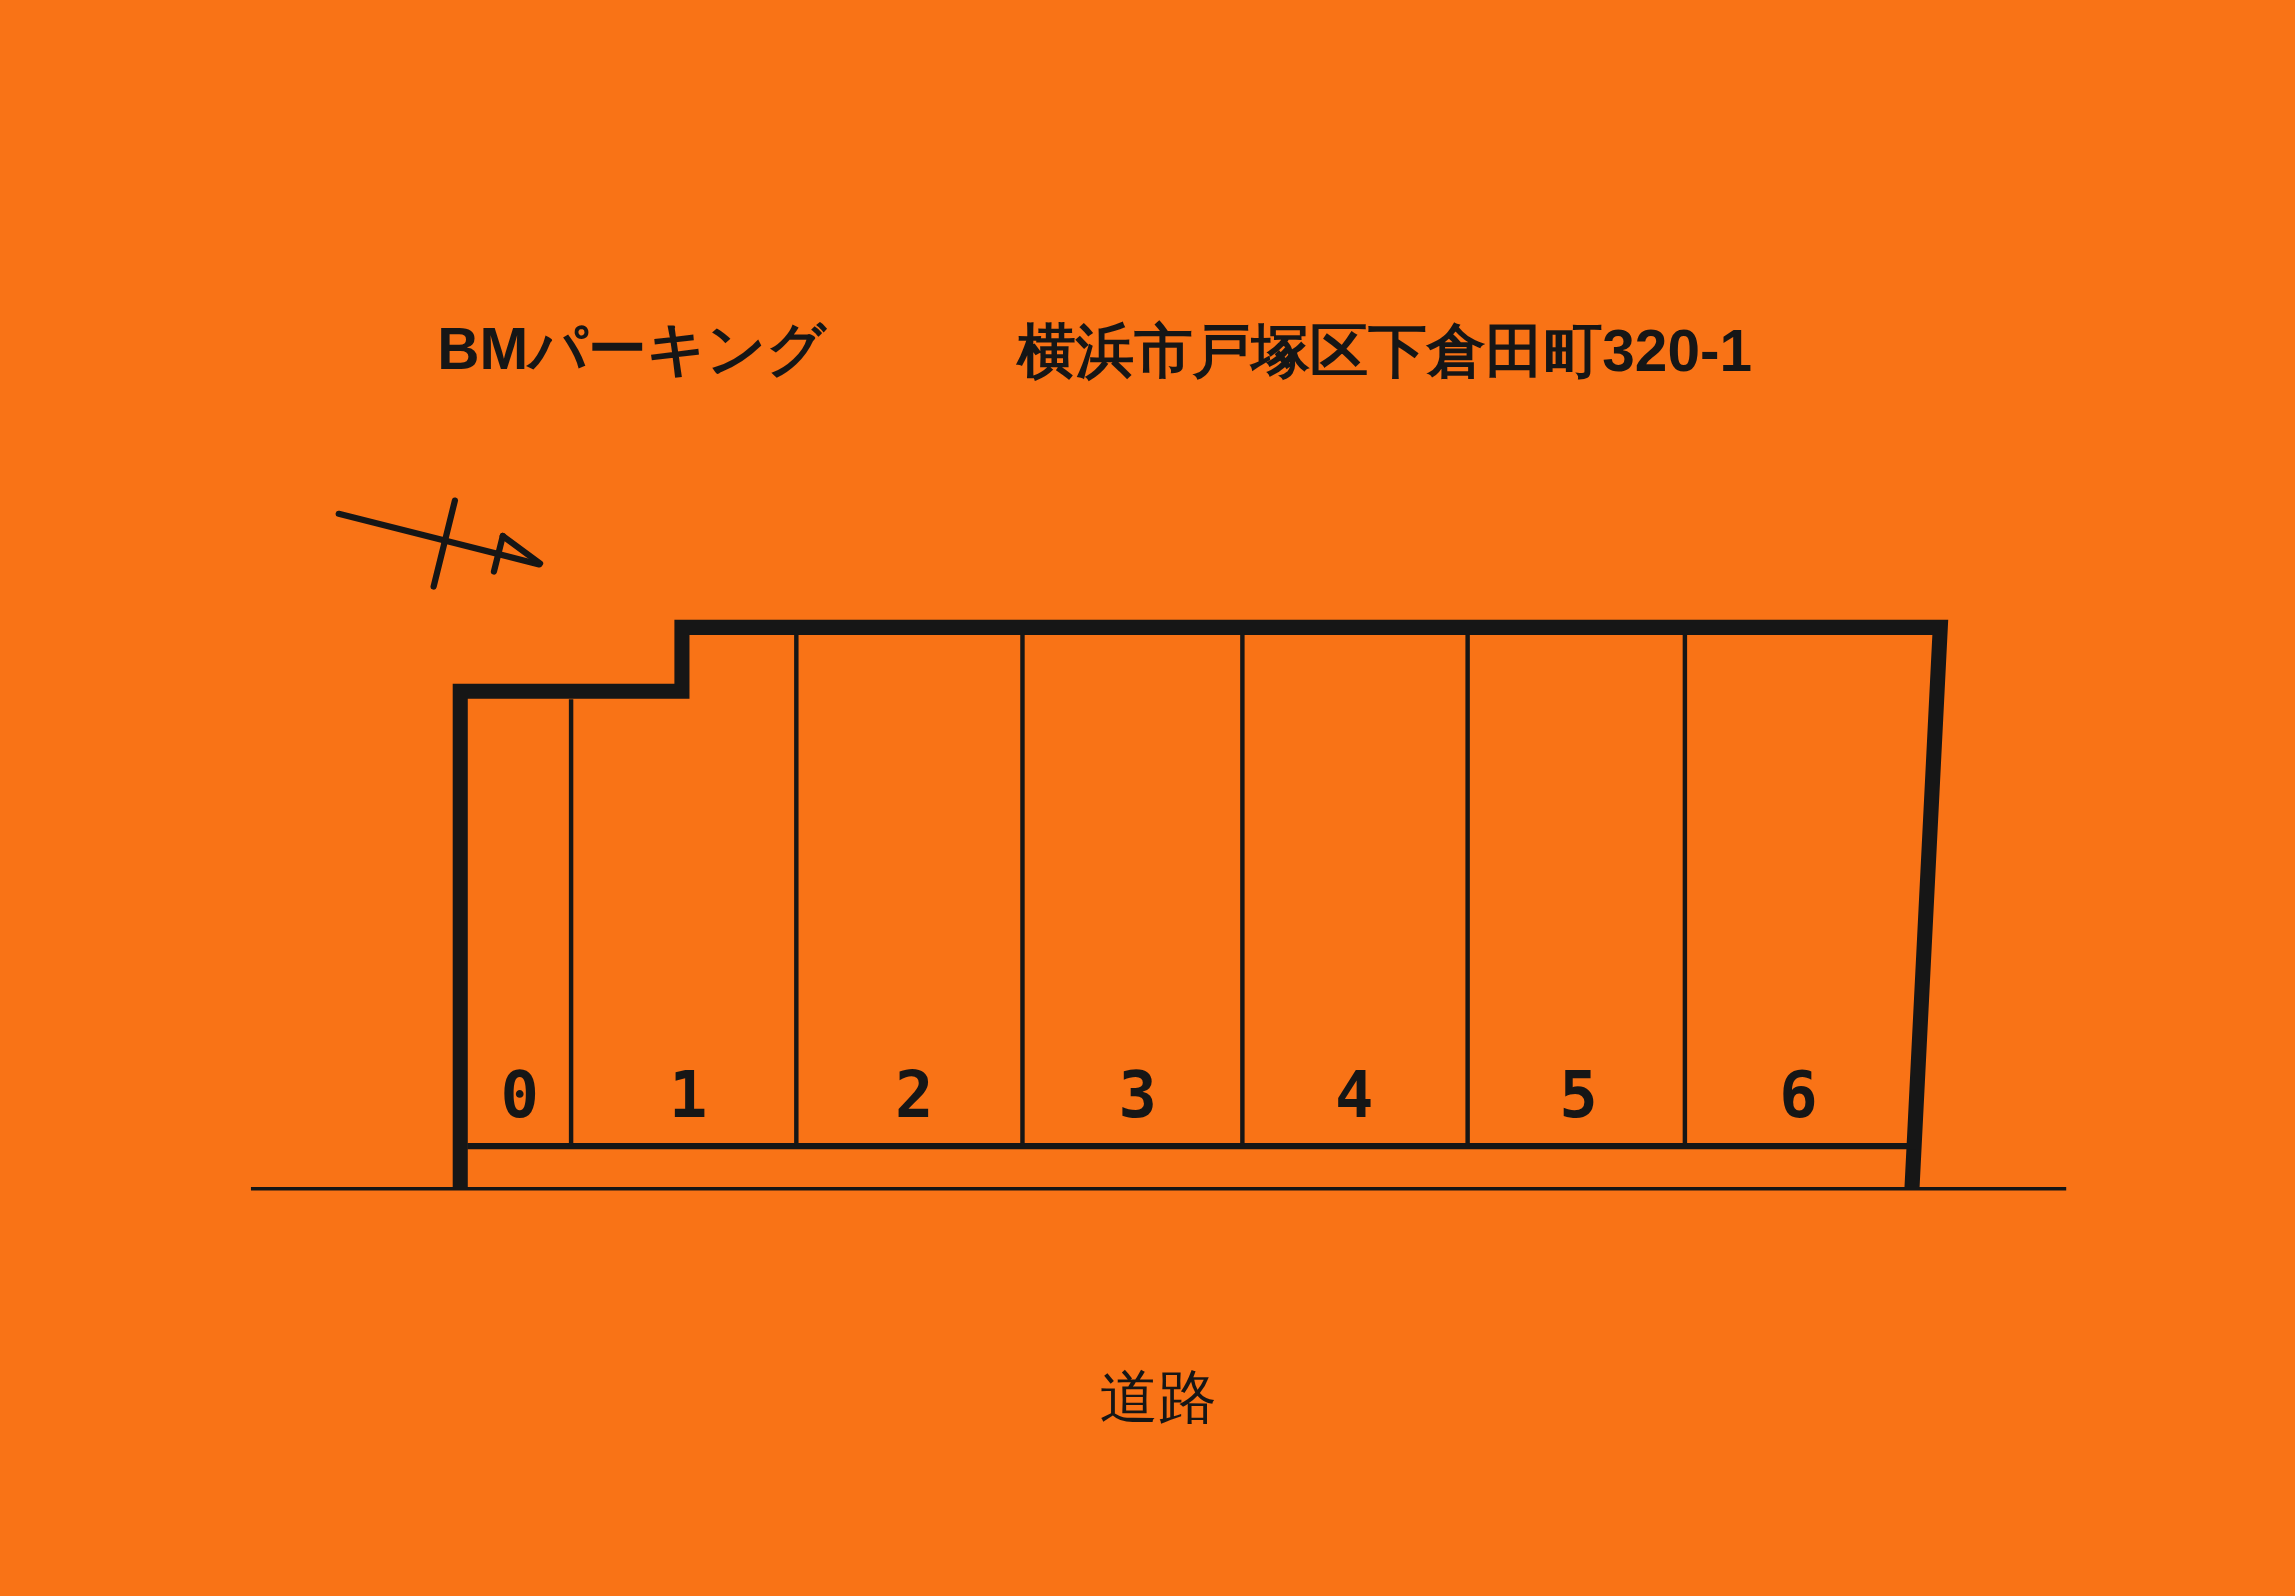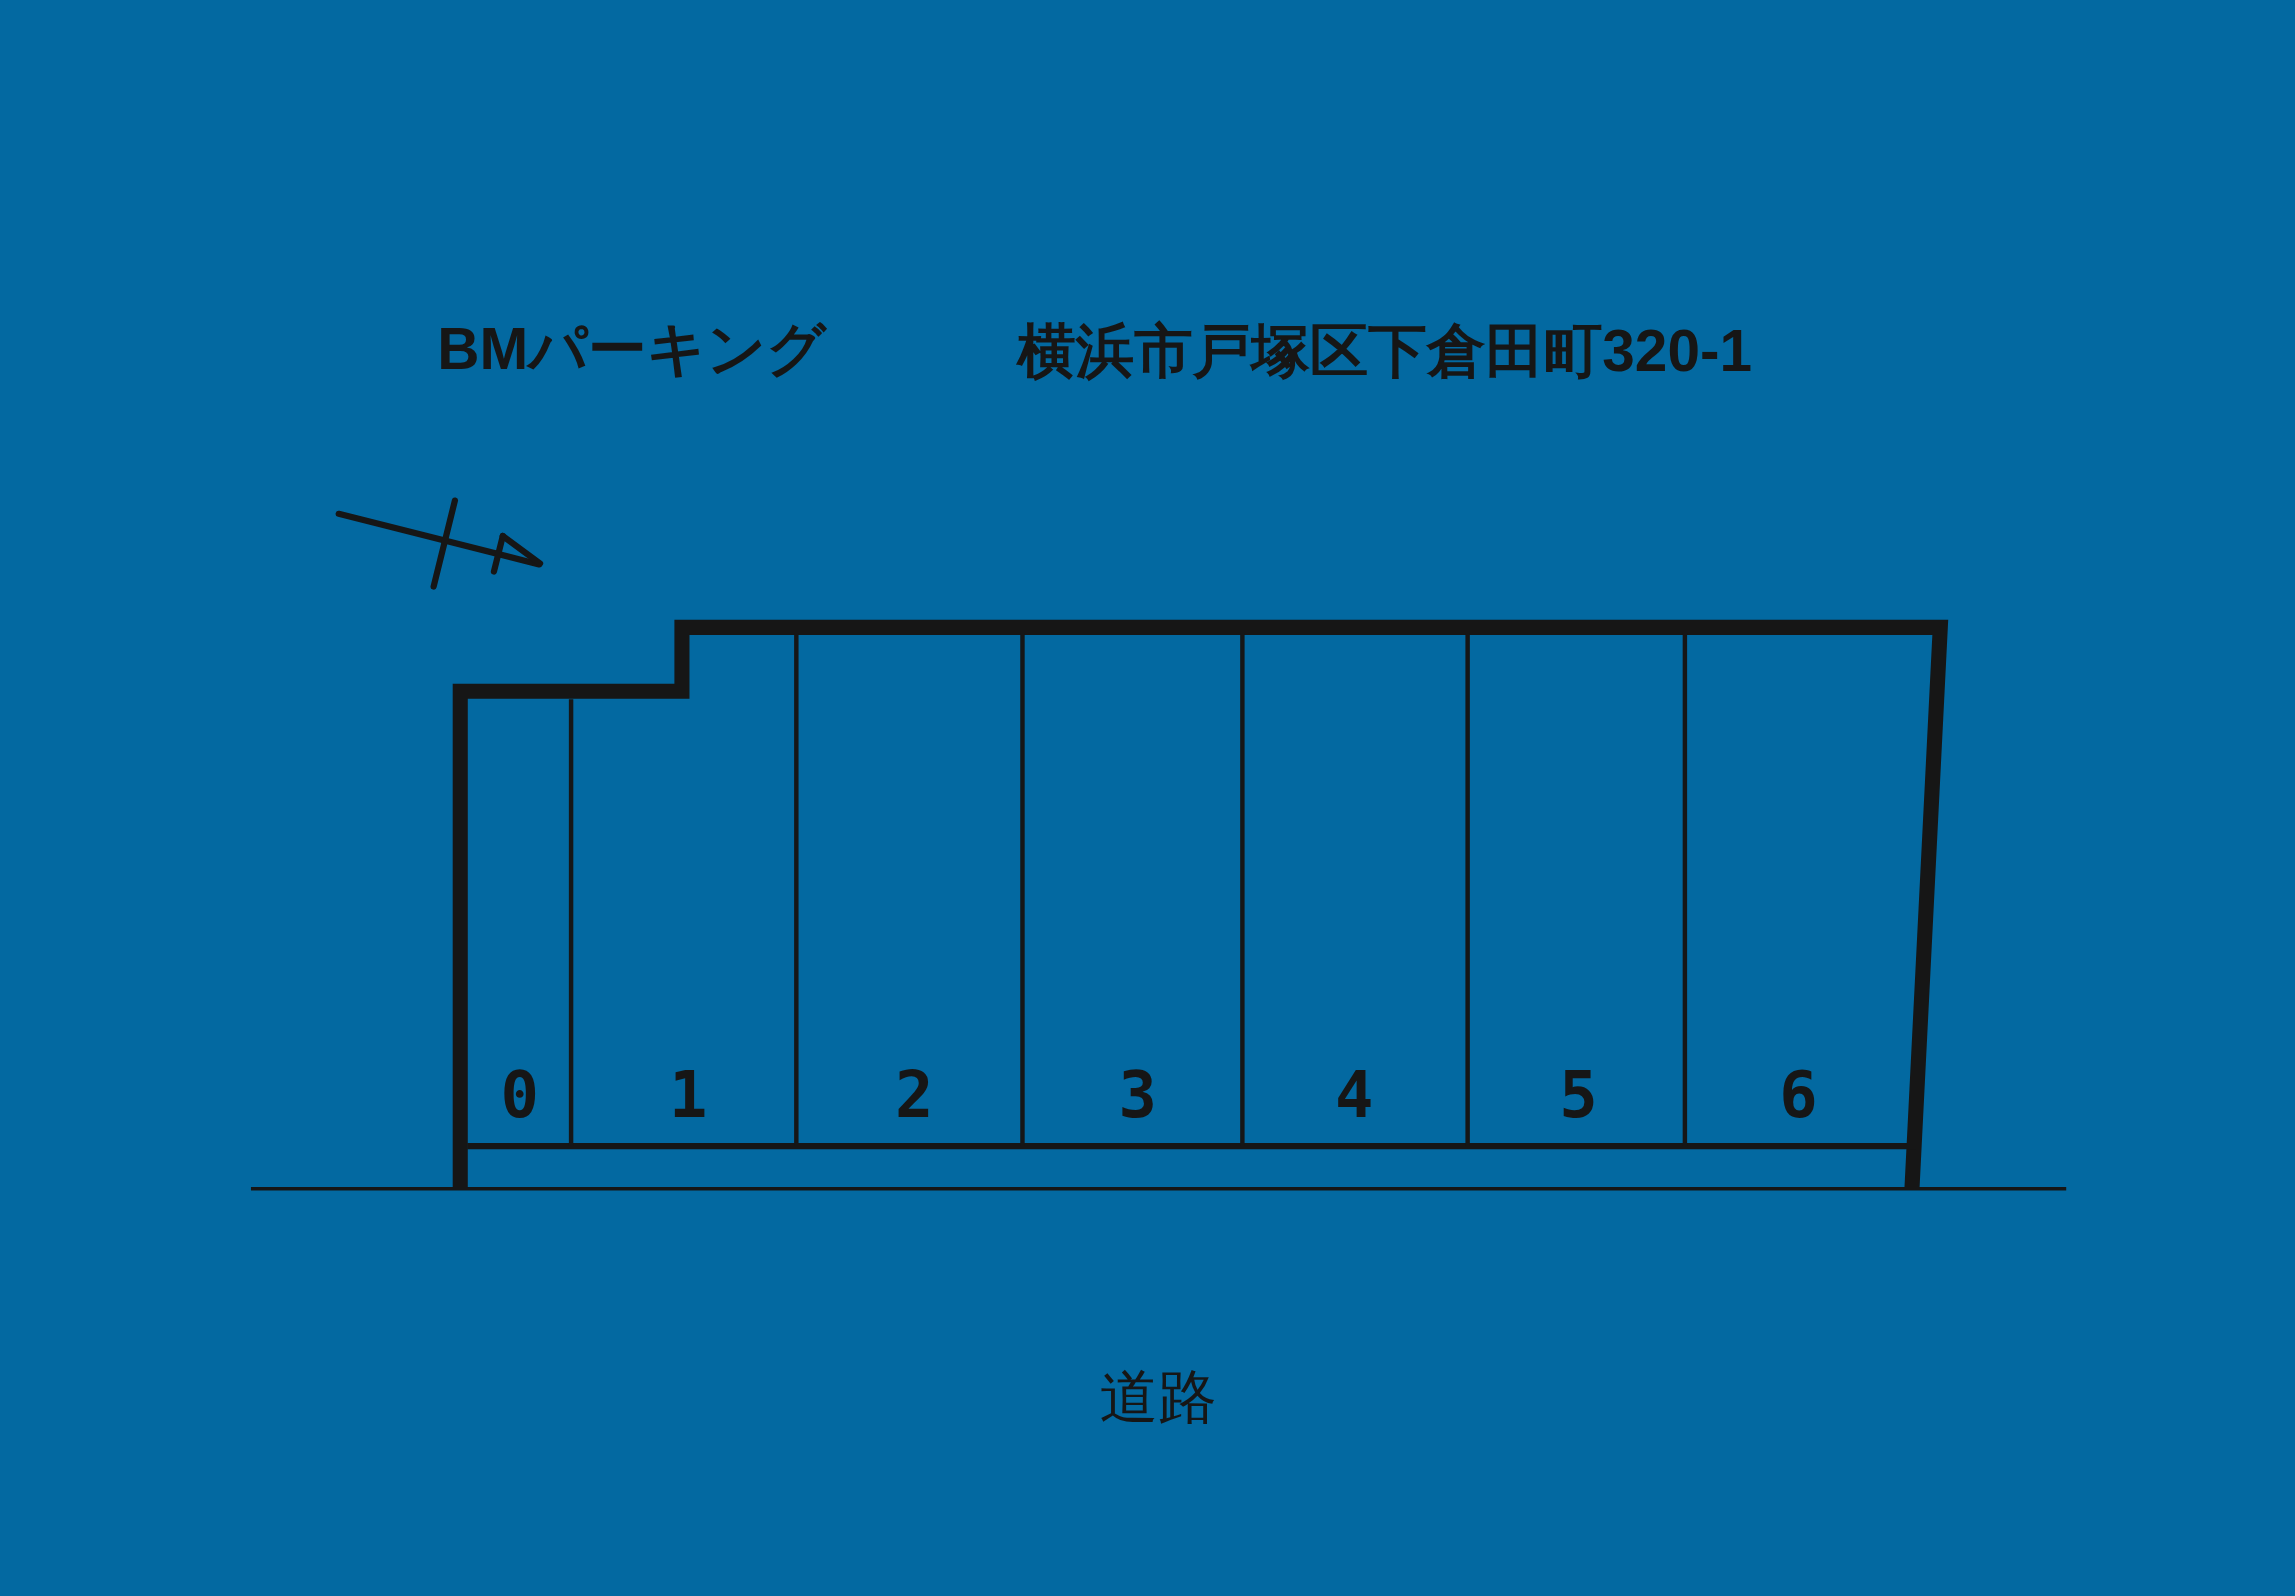--- a/index.html
+++ b/index.html
@@ -4,21 +4,21 @@
 <style>
   html, body {
     margin: 0;
     padding: 0;
     background: #ffffff;
   }
   .page {
     position: relative;
     width: 2295px;
     height: 1597px;
-    background: #0369a1;
+    background: #f97316;
     overflow: hidden;
   }
   .diagram-svg {
     position: absolute;
     inset: 0;
     width: 100%;
     height: 100%;
   }
   .ink-stroke {
     stroke: #161616;

